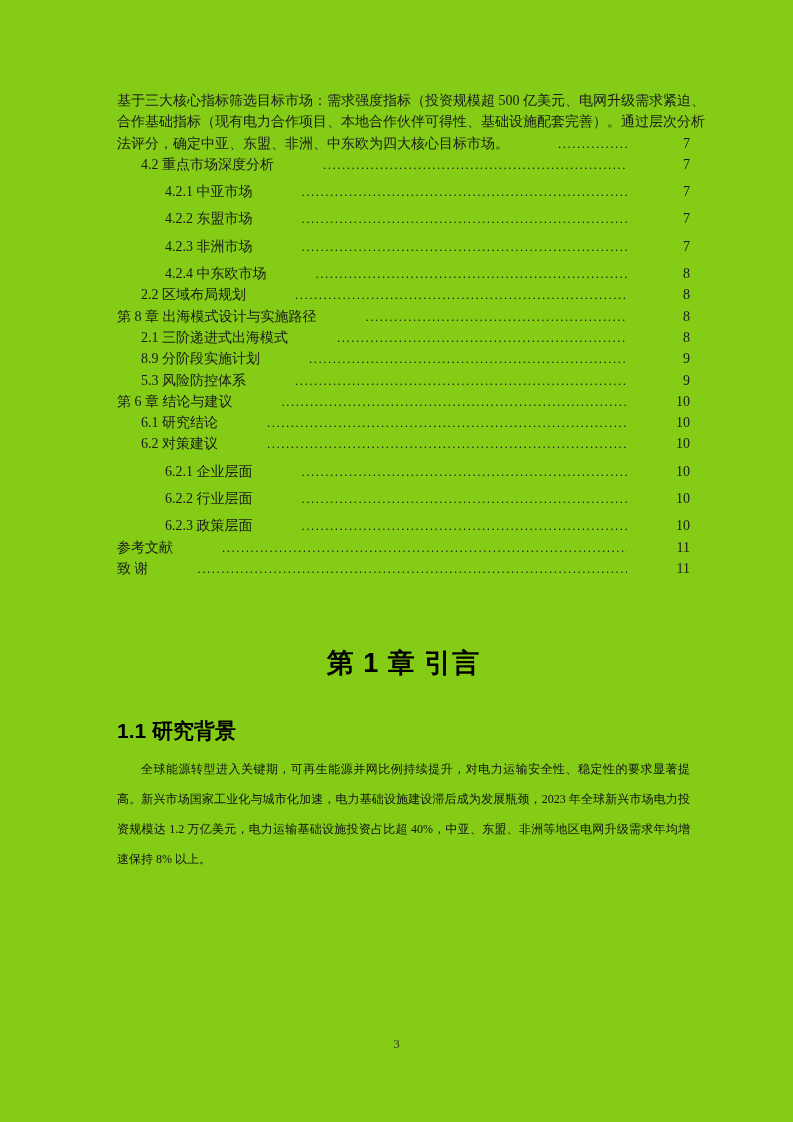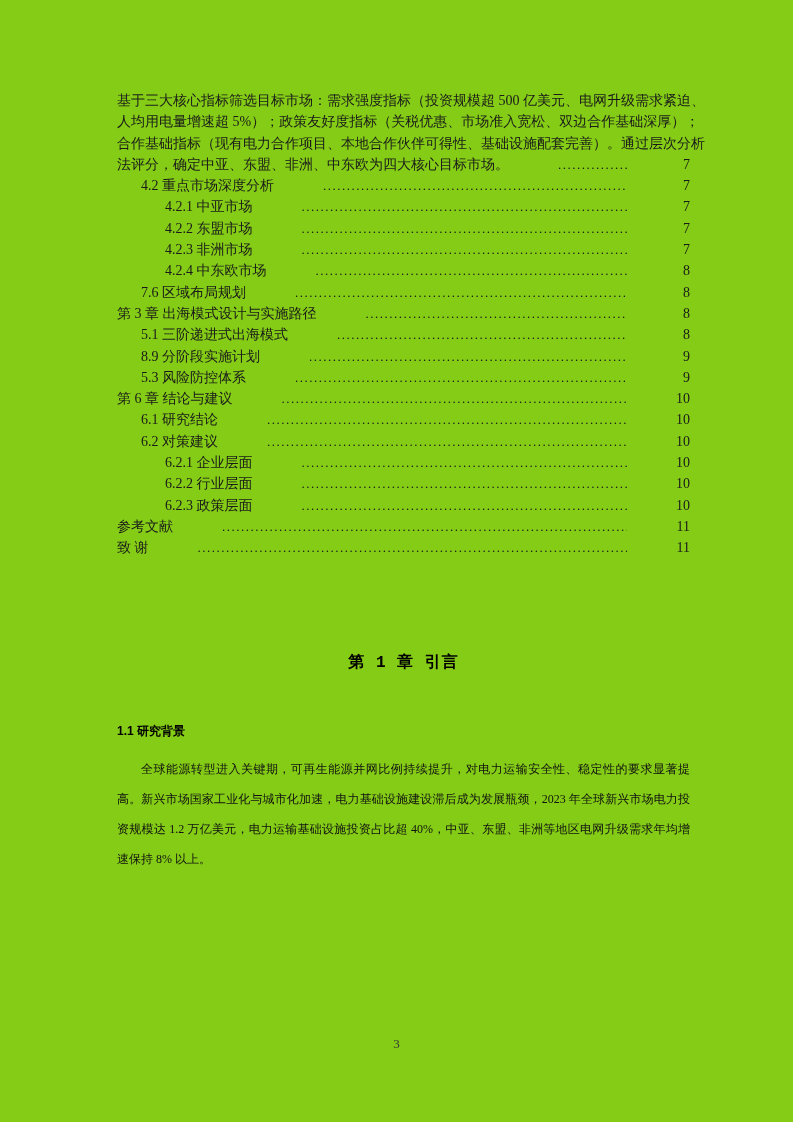--- a/index.html
+++ b/index.html
@@ -30,21 +30,21 @@
     white-space: nowrap;
     text-align: justify;
     text-align-last: justify;
   }
   .toc-row {
     display: flex;
     align-items: baseline;
     gap: 44px;
   }
   .toc-row.lvl2 { padding-left: 24px; }
-  .toc-row.lvl3 { padding-left: 48px; }
+  .toc-row.lvl3 { padding-left: 48px; margin-top: 6px; }
   .toc-label {
     white-space: nowrap;
     flex: 0 0 auto;
   }
   .leader {
     flex: 1 1 auto;
     overflow: hidden;
     white-space: nowrap;
     margin: 0 3px 0 5px;
     min-width: 8px;
@@ -63,35 +63,35 @@
   }
 
   
   .chapter-heading {
     position: absolute;
     left: 117px;
     top: 650px;
     width: 573px;
     margin: 0;
     text-align: center;
-    font-family: Liberation Mono, monospace;
+    font-family: Liberation Sans, sans-serif;
     font-weight: bold;
-    font-size: 16px;
+    font-size: 27px;
     line-height: 26px;
     color: #000000;
     letter-spacing: 1px;
   }
   .section-heading {
     position: absolute;
     left: 117px;
     top: 721px;
     margin: 0;
     font-family: "Liberation Sans", "DejaVu Sans", sans-serif;
     font-weight: bold;
-    font-size: 12px;
+    font-size: 21px;
     line-height: 20px;
     color: #000000;
   }
   .body-text {
     position: absolute;
     left: 117px;
     top: 754px;
     width: 573px;
   }
   .body-text p {
@@ -117,21 +117,20 @@
 </style>
 </head>
 <body>
 
 <div class="page">
 
   <div class="toc">
 
     <div>
       <div class="wrap-line">基于三大核心指标筛选目标市场：需求强度指标（投资规模超 500 亿美元、电网升级需求紧迫、</div>
-      <div class="wrap-line">人均用电量增速超 5%）；政策友好度指标（关税优惠、市场准入宽松、双边合作基础深厚）；</div>
       <div class="wrap-line">合作基础指标（现有电力合作项目、本地合作伙伴可得性、基础设施配套完善）。通过层次分析</div>
       <div class="toc-row lvl1">
         <span class="toc-label">法评分，确定中亚、东盟、非洲、中东欧为四大核心目标市场。</span>
         <span class="leader"></span>
         <span class="toc-page">7</span>
       </div>
     </div>
 
     <div class="toc-row lvl2">
       <span class="toc-label">4.2 重点市场深度分析</span>
@@ -152,31 +151,31 @@
       <span class="toc-label">4.2.3 非洲市场</span>
       <span class="leader"></span>
       <span class="toc-page">7</span>
     </div>
     <div class="toc-row lvl3">
       <span class="toc-label">4.2.4 中东欧市场</span>
       <span class="leader"></span>
       <span class="toc-page">8</span>
     </div>
     <div class="toc-row lvl2">
-      <span class="toc-label">7.6 区域布局规划</span>
-      <span class="leader"></span>
-      <span class="toc-page">8</span>
-    </div>
-    <div class="toc-row lvl1">
-      <span class="toc-label">第 3 章 出海模式设计与实施路径</span>
-      <span class="leader"></span>
-      <span class="toc-page">8</span>
-    </div>
-    <div class="toc-row lvl2">
-      <span class="toc-label">5.1 三阶递进式出海模式</span>
+      <span class="toc-label">2.2 区域布局规划</span>
+      <span class="leader"></span>
+      <span class="toc-page">8</span>
+    </div>
+    <div class="toc-row lvl1">
+      <span class="toc-label">第 8 章 出海模式设计与实施路径</span>
+      <span class="leader"></span>
+      <span class="toc-page">8</span>
+    </div>
+    <div class="toc-row lvl2">
+      <span class="toc-label">2.1 三阶递进式出海模式</span>
       <span class="leader"></span>
       <span class="toc-page">8</span>
     </div>
     <div class="toc-row lvl2">
       <span class="toc-label">8.9 分阶段实施计划</span>
       <span class="leader"></span>
       <span class="toc-page">9</span>
     </div>
     <div class="toc-row lvl2">
       <span class="toc-label">5.3 风险防控体系</span>

